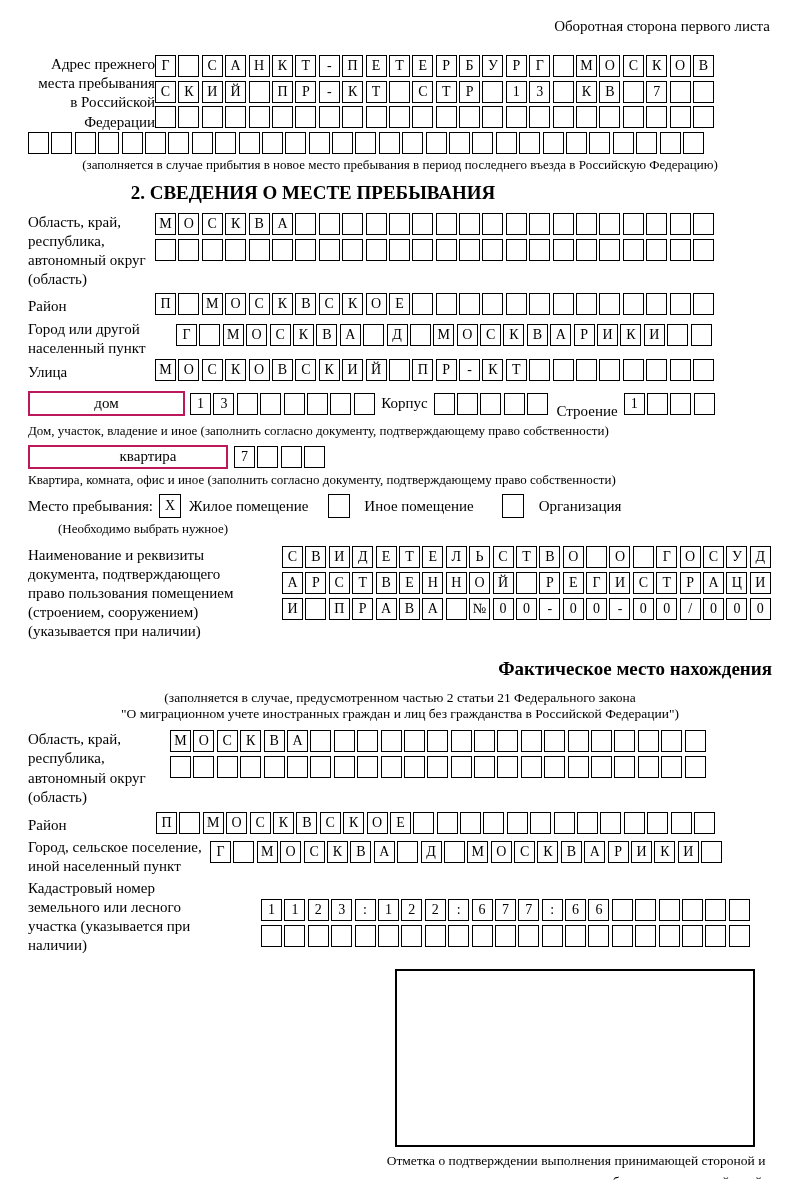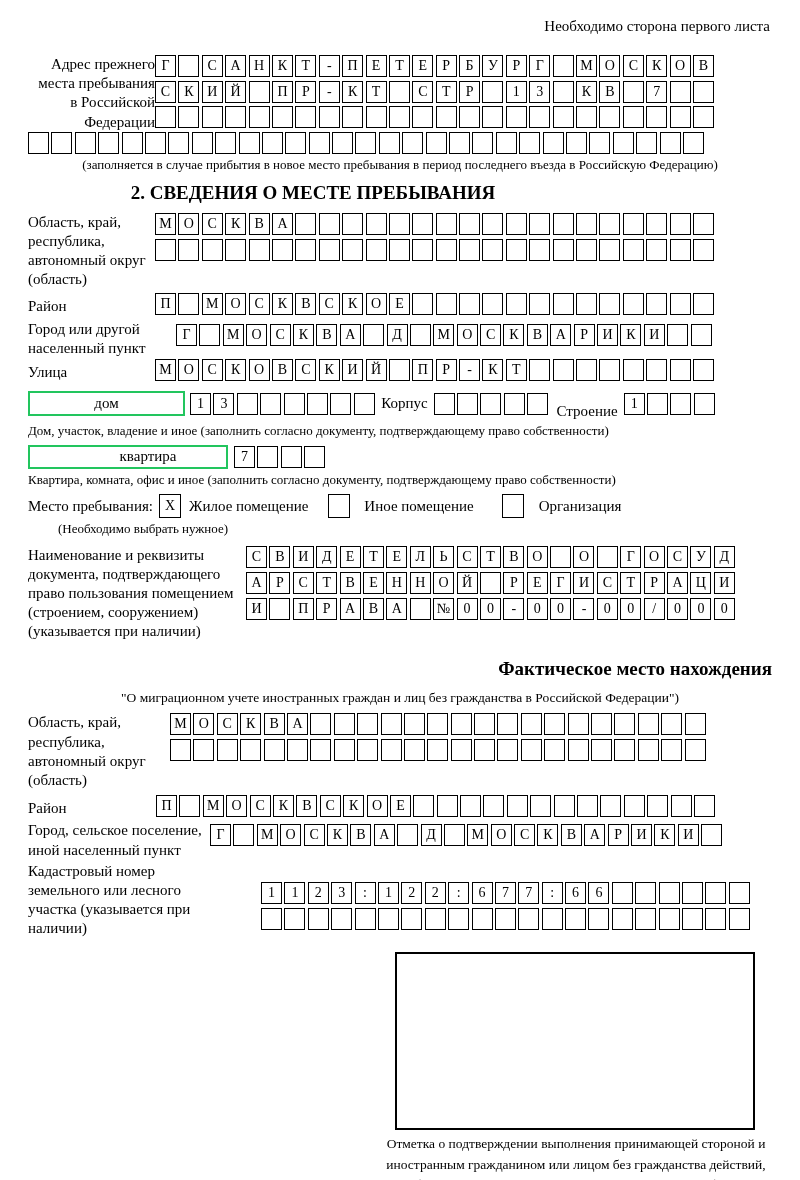--- a/index.html
+++ b/index.html
@@ -18,21 +18,21 @@
   .cells { display:flex; flex-wrap:nowrap; }
   .cell {
     flex:0 0 auto; width:19px; height:20px;
     border:1.8px solid #000; margin-right:2.4px;
     display:flex; align-items:center; justify-content:center;
     font-size:14px; line-height:1;
   }
   .rowgap { margin-bottom:3.6px; }
 
   .widebox {
-    box-sizing:border-box; border:2px solid #22c55e; height:24.5px;
+    box-sizing:border-box; border:2px solid #be185d; height:24.5px;
     display:flex; align-items:center; justify-content:center;
     font-size:15px; flex:0 0 auto;
   }
   .chk {
     box-sizing:border-box; width:22px; height:24px; border:1.8px solid #000;
     display:flex; align-items:center; justify-content:center;
     font-size:14px; flex:0 0 auto;
   }
 
   .sec-title { font-weight:bold; font-size:19px; }
@@ -43,21 +43,21 @@
   .stamp-cap {
     width:392px; margin-left:352px; margin-top:4px;
     font-size:13.5px; line-height:1.5; text-align:center;
   }
 </style>
 </head>
 <body>
 
 <div class="page">
 
-  <div class="header-note">Необходимо сторона первого листа</div>
+  <div class="header-note">Оборотная сторона первого листа</div>
 
   <div class="frow">
     <div class="lbl" style="width:127px; flex:0 0 auto;text-align:right;">Адрес прежнего места пребывания в Российской Федерации</div>
     <div>
       <div class="cells rowgap">
           <div class="cell">Г</div>
           <div class="cell"></div>
           <div class="cell">С</div>
           <div class="cell">А</div>
           <div class="cell">Н</div>
@@ -362,21 +362,21 @@
     <div class="lbl">Место пребывания:</div>
     <div class="chk" style="margin-left:6px;">X</div>
     <div class="lbl" style="margin-left:8px;">Жилое помещение</div>
     <div class="chk" style="margin-left:20px;"> </div>
     <div class="lbl" style="margin-left:14px;">Иное помещение</div>
     <div class="chk" style="margin-left:28px;"> </div>
     <div class="lbl" style="margin-left:15px;">Организация</div>
   </div>
   <div class="cap" style="width:600px; margin-left:30px; text-align:left; margin-top:3px;">(Необходимо выбрать нужное)</div>
 
-  <div class="frow" style="margin-top:8px;">
+  <div class="frow" style="margin-top:8px;gap:36px;">
     <div class="lbl" style="width:218px; flex:0 0 auto;">Наименование и реквизиты документа, подтверждающего право пользования помещением (строением, сооружением) (указывается при наличии)</div>
     <div>
       <div class="cells" style="margin-bottom:4px;">
           <div class="cell">С</div>
           <div class="cell">В</div>
           <div class="cell">И</div>
           <div class="cell">Д</div>
           <div class="cell">Е</div>
           <div class="cell">Т</div>
           <div class="cell">Е</div>
@@ -438,20 +438,21 @@
           <div class="cell">0</div>
           <div class="cell">/</div>
           <div class="cell">0</div>
           <div class="cell">0</div>
           <div class="cell">0</div>
         </div>
     </div>
   </div>
 
   <div class="sec-title" style="text-align:right; margin:16px 0 10px 0;">Фактическое место нахождения</div>
+  <div class="cap" style="text-align:center; font-size:13.5px;">(заполняется в случае, предусмотренном частью 2 статьи 21 Федерального закона</div>
   <div class="cap" style="text-align:center; font-size:13.5px; margin-bottom:7px;">"О миграционном учете иностранных граждан и лиц без гражданства в Российской Федерации")</div>
 
   <div class="frow">
     <div class="lbl" style="width:142px; flex:0 0 auto;">Область, край, республика, автономный округ (область)</div>
     <div>
       <div class="cells" style="margin-bottom:4px;">
           <div class="cell">М</div>
           <div class="cell">О</div>
           <div class="cell">С</div>
           <div class="cell">К</div>

